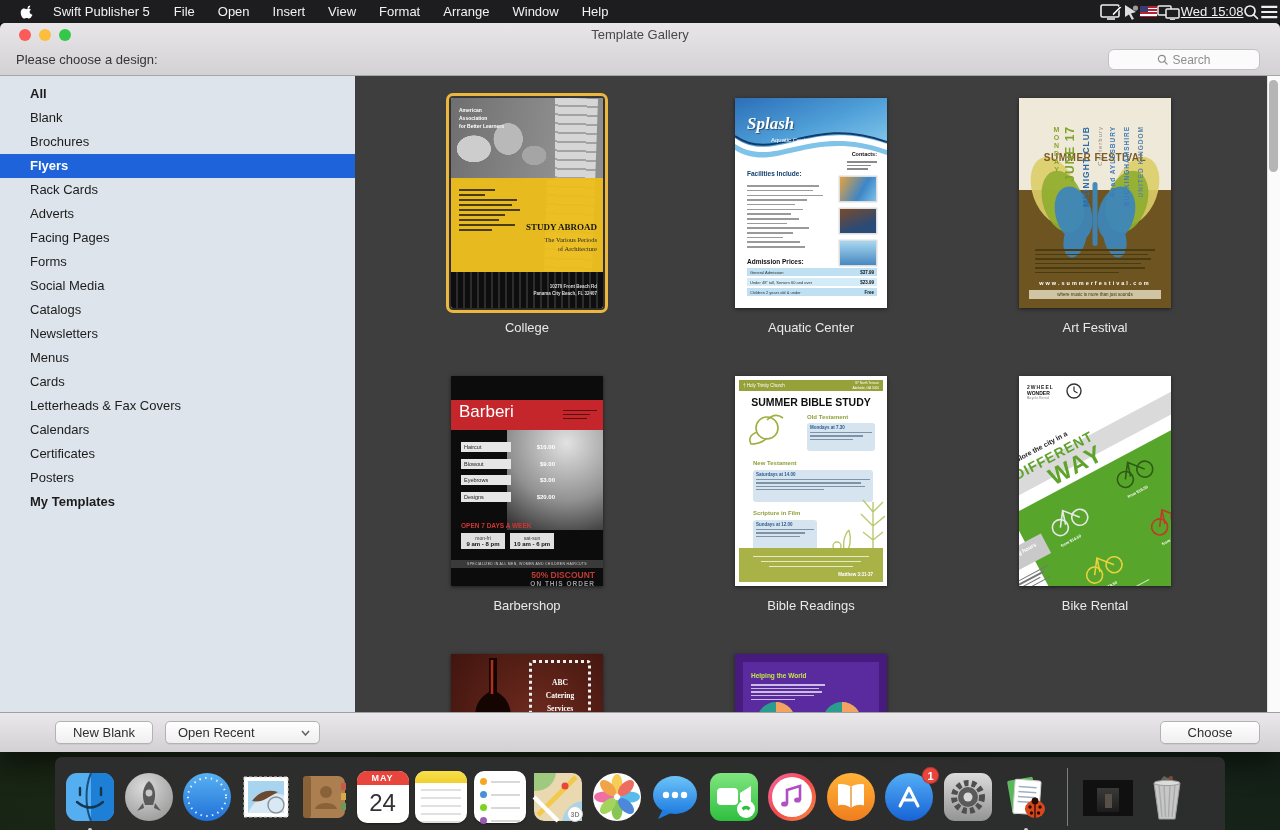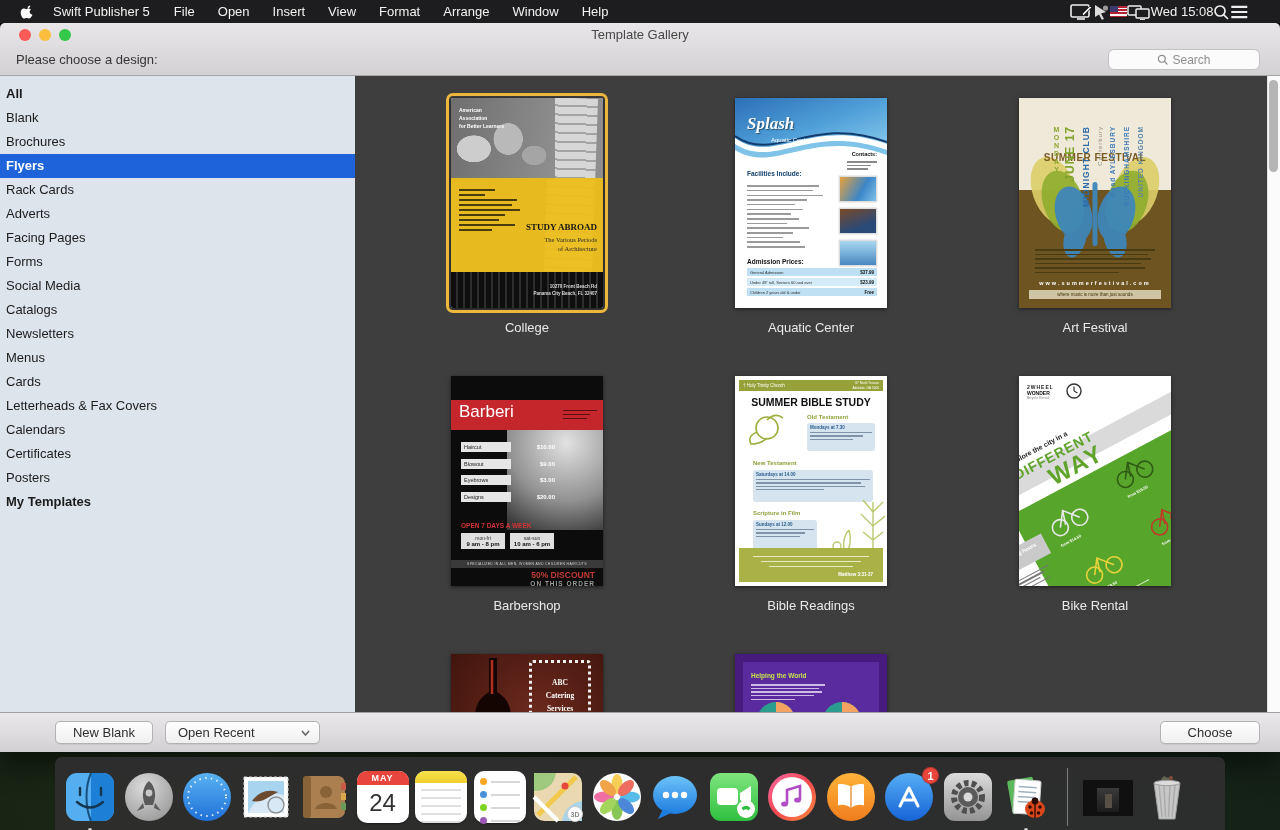--- a/index.html
+++ b/index.html
@@ -14,21 +14,21 @@
       linear-gradient(#0a0f09,#101a0e); }
 
   
   #menubar { position:absolute; left:0; top:0; width:1280px; height:23px;
     background:#1d1d1f; color:#f2f2f2; display:flex; align-items:center;
     font-size:13px; z-index:50; }
   #menubar .left { display:flex; align-items:center; gap:0; }
   .apple { width:15px; height:15px; margin:0 18px 0 20px; }
   .appname { font-weight:400; margin-right:24px; }
   .menu-item { margin-right:23px; }
-  #menubar .right { margin-left:auto; display:flex; align-items:center; padding-right:30px; }
+  #menubar .right { margin-left:auto; display:flex; align-items:center; padding-right:0;text-decoration:underline; }
   .mb-ic { height:16px; display:block; }
   .clock { font-size:13px; white-space:nowrap; }
   .flag { width:17px; height:11px; position:relative;
     background:repeating-linear-gradient(#b22234 0 1.6px,#fff 1.6px 3.2px); }
   .flag::before { content:""; position:absolute; left:0; top:0; width:8px; height:6px; background:#3c3b6e; }
 
   
   #window { position:absolute; left:0; top:23px; width:1280px; height:729px;
     border-radius:5px 5px 0 0; overflow:hidden; box-shadow:0 10px 30px rgba(0,0,0,.6); }
   #titlebar { position:absolute; left:0; top:0; width:100%; height:53px;
@@ -40,21 +40,21 @@
     font-size:13px; color:#484848; }
   .prompt { position:absolute; left:16px; top:29px; font-size:13px; color:#353535; }
   .searchbox { position:absolute; right:20px; top:26px; width:152px; height:21px;
     background:#fcfbfc; border:1px solid #c3c1c3; border-radius:6px;
     display:flex; align-items:center; justify-content:center; gap:4px;
     color:#8d8d8d; font-size:12px; }
 
   #content { position:absolute; left:0; top:53px; width:100%; height:636px; }
   #sidebar { position:absolute; left:0; top:0; width:355px; height:100%;
     background:#dee4eb; overflow:hidden; }
-  .sb-item { height:24px; line-height:24px; padding-left:6px; font-size:13px; color:#1c1c1c; }
+  .sb-item { height:24px; line-height:24px; padding-left:30px; font-size:13px; color:#1c1c1c; }
   .sb-item.bold { font-weight:700; }
   .sb-item.sel { background:#1e63d9; color:#fff; font-weight:600; }
 
   #main { position:absolute; left:355px; top:0; right:0; height:100%;
     background:#3e3e3e; overflow:hidden; }
   #scrollbar { position:absolute; right:0; top:0; width:13px; height:100%;
     background:#fbfbfb; border-left:1px solid #e3e3e3; }
   #scrollthumb { position:absolute; right:2px; top:4px; width:9px; height:92px;
     background:#b5b5b5; border-radius:5px; }
 

